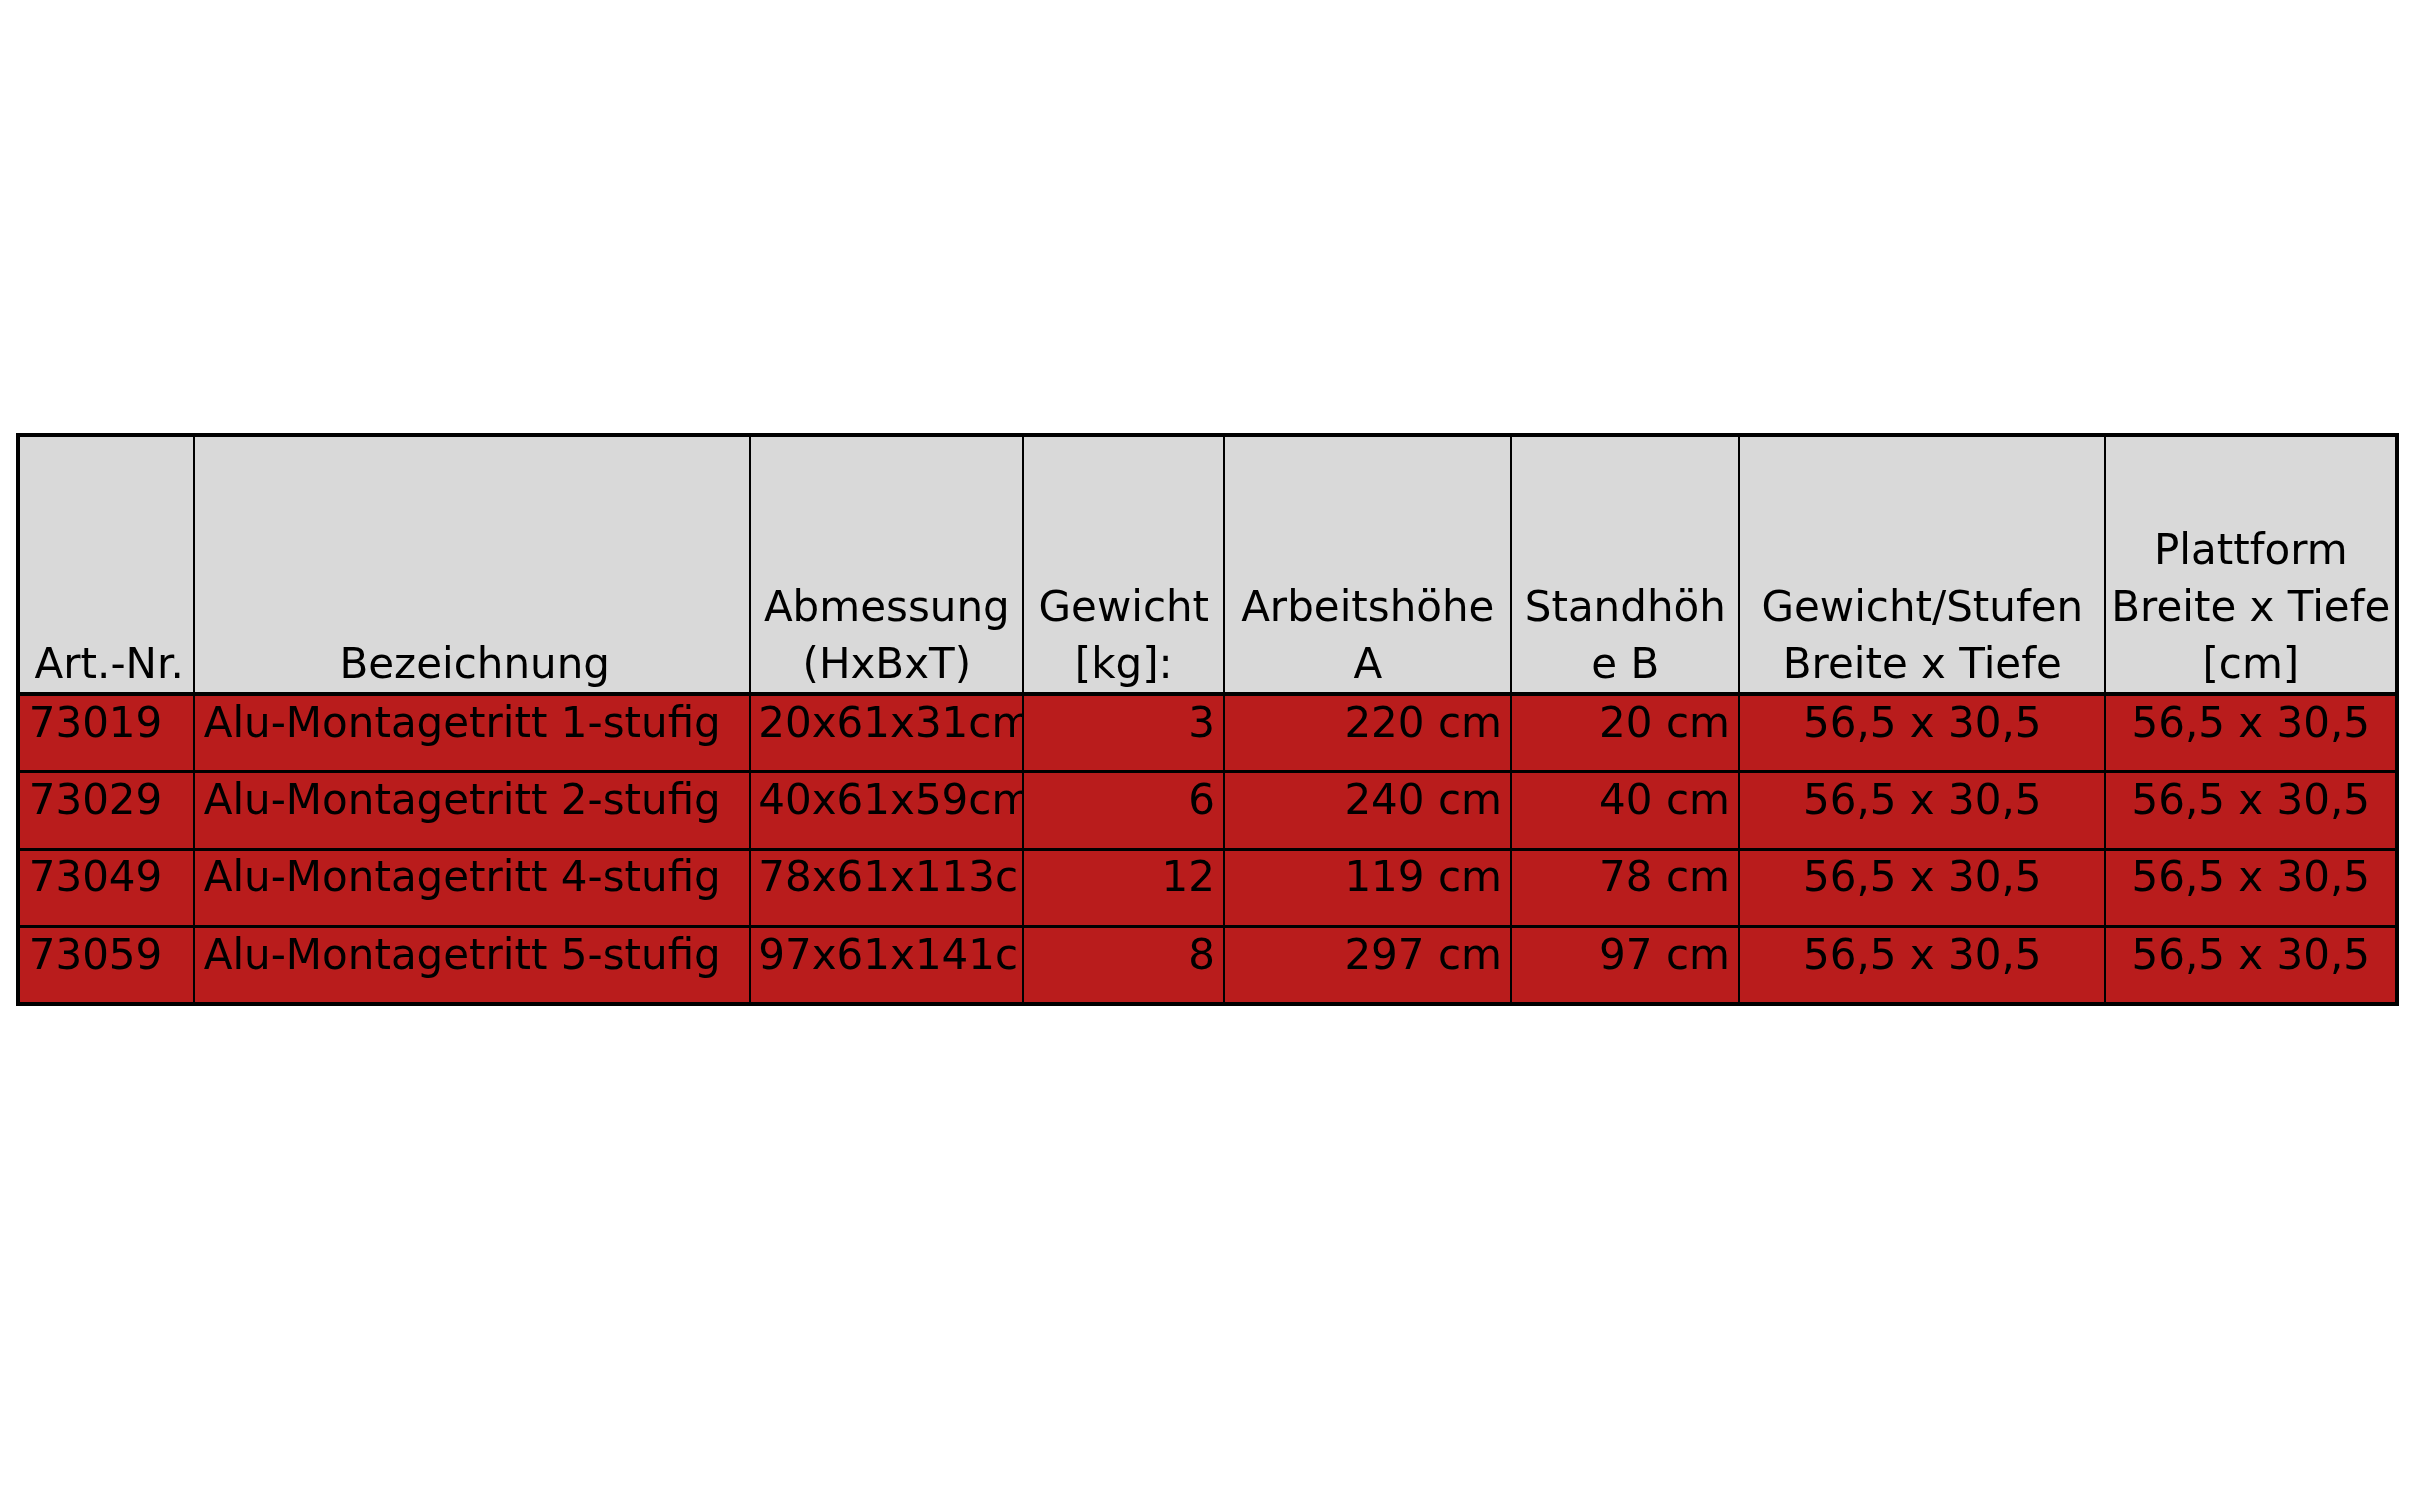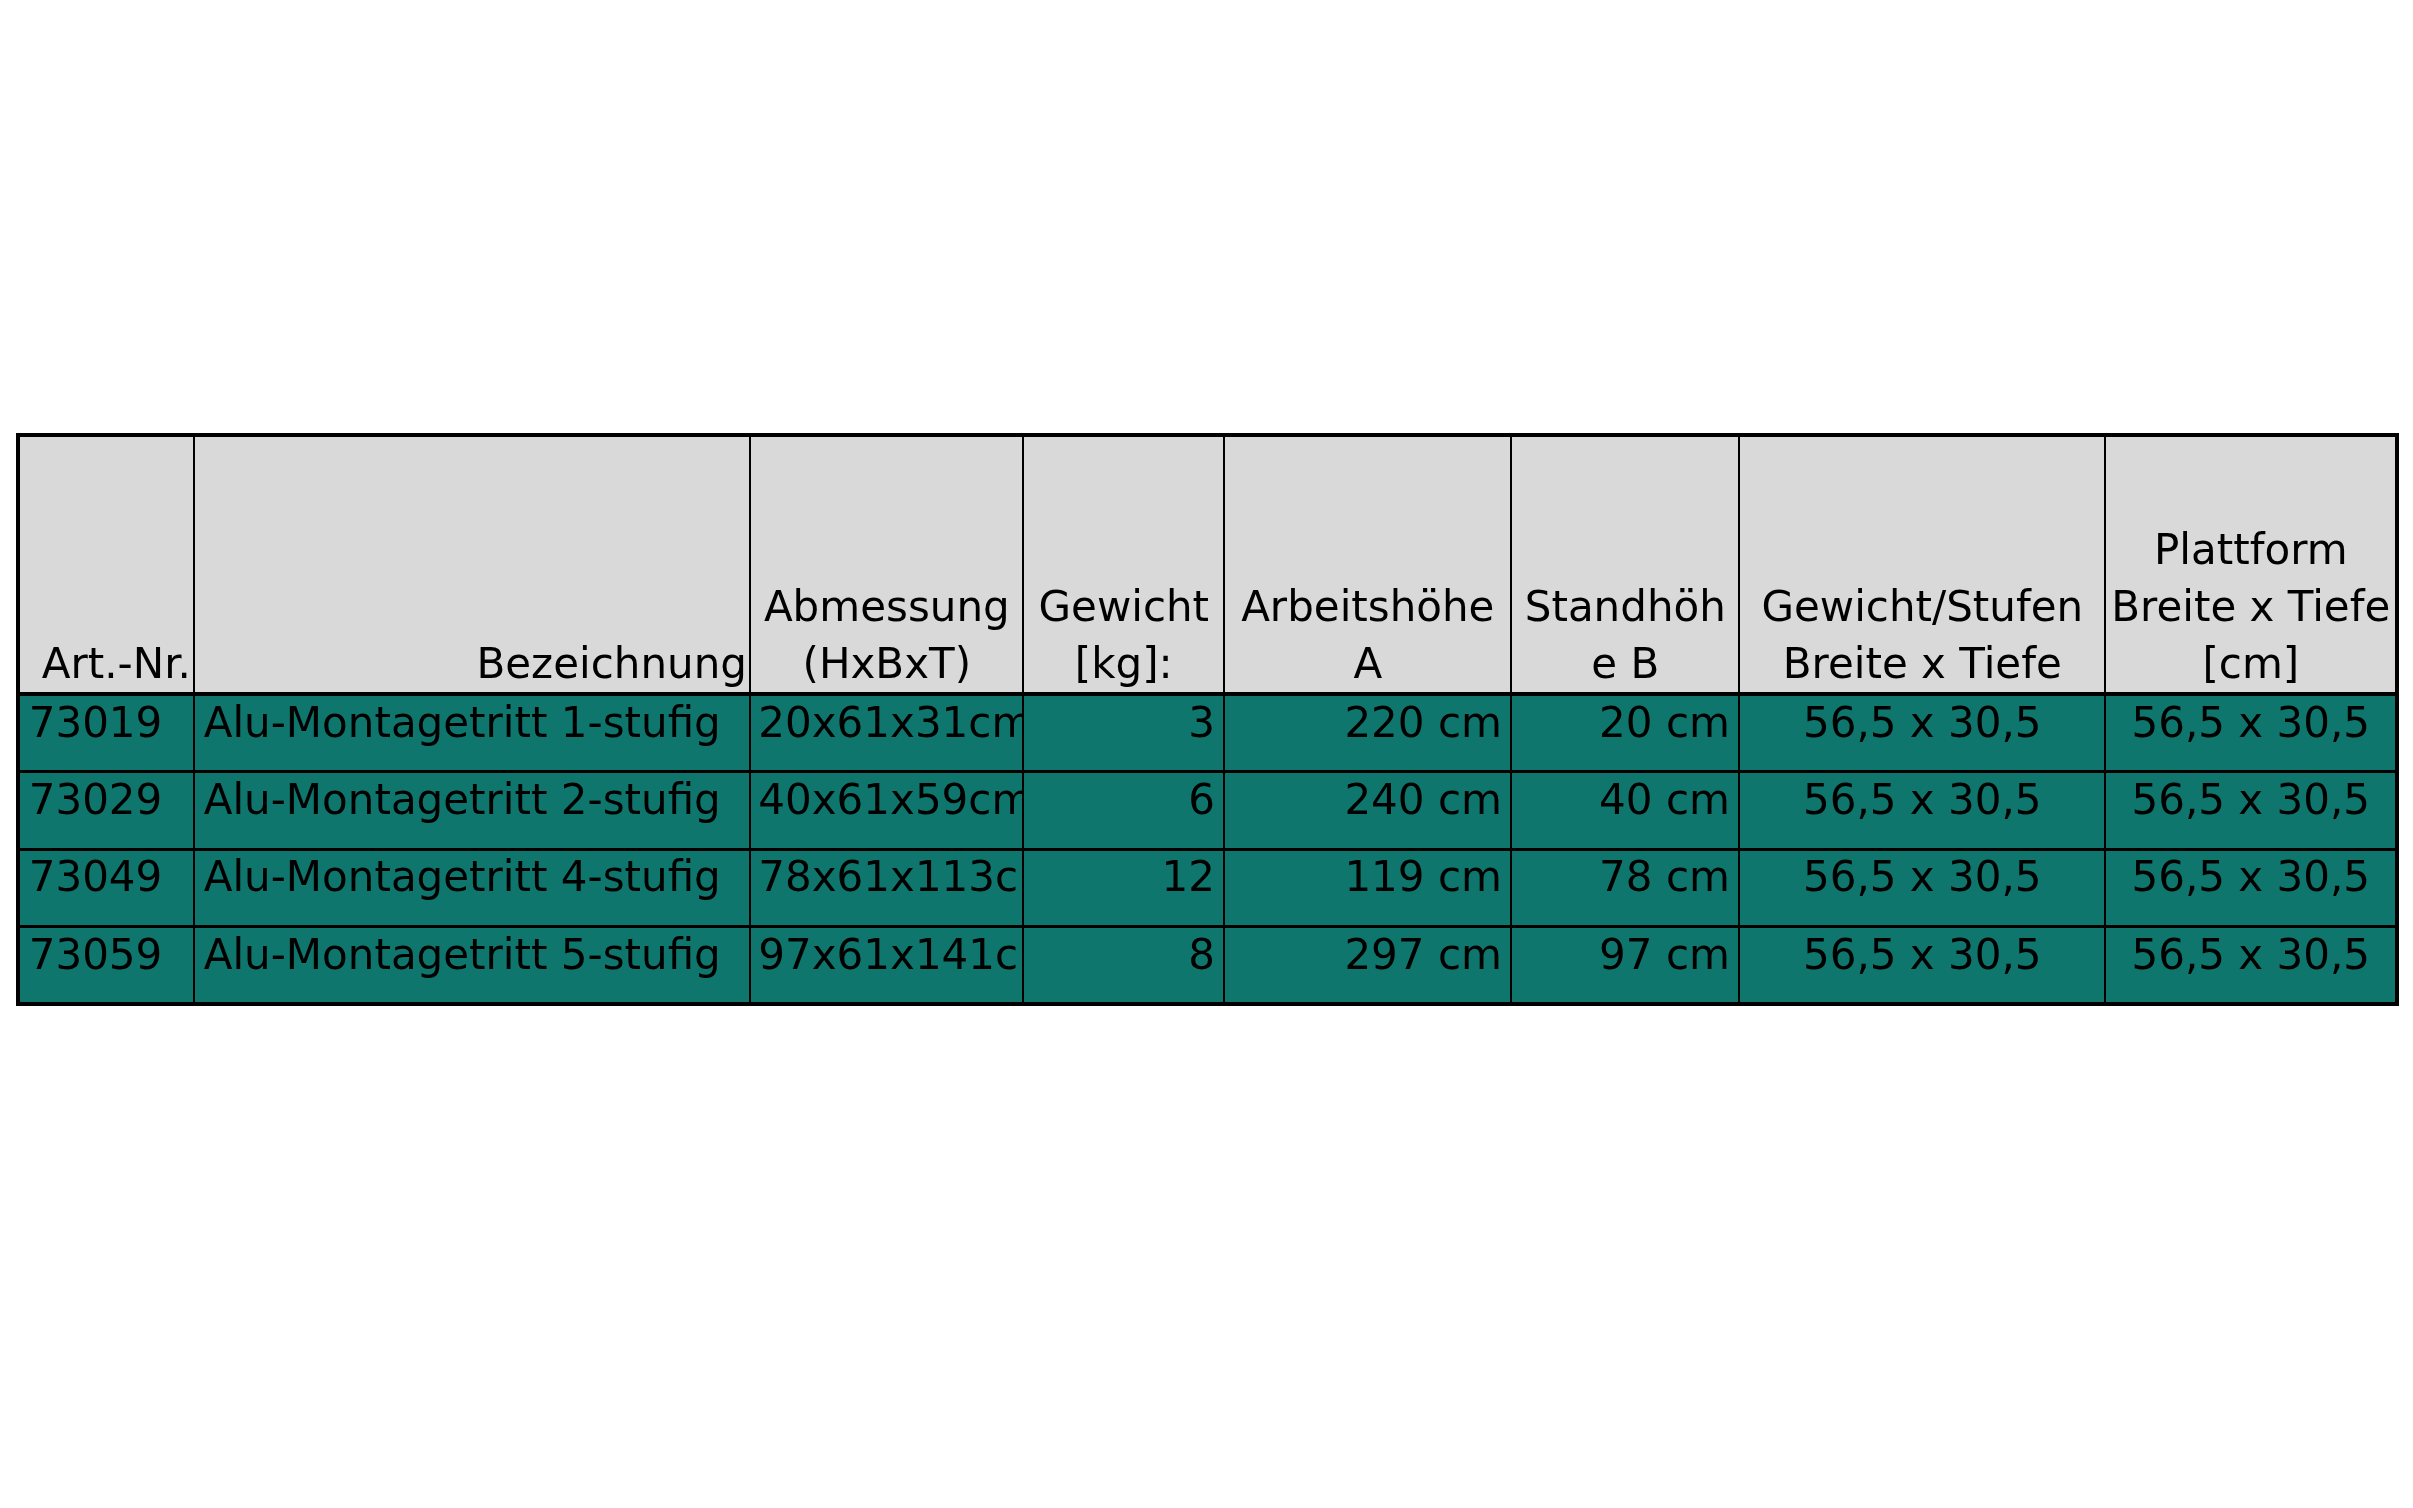--- a/index.html
+++ b/index.html
@@ -47,32 +47,32 @@
     vertical-align: bottom;
     border: 2.4px solid #000000;
     border-bottom: 4.8px solid #000000;
     white-space: pre;          
     line-height: 57px;
     padding: 0 2.4px 0 2.4px;
     text-align: center;
     overflow: hidden;
     margin-left: 48px;
   }
-  th.al { text-align: right; padding-left: 7.2px; }
+  th.al { text-align: center; padding-left: 7.2px; }
 
   td {
     border: 2.4px solid #000000;
     border-top-width: 3px;
     border-bottom-width: 3px;
     vertical-align: top;
     padding: 3.6px 8.4px 0 8.4px;
     line-height: 46px;
     white-space: nowrap;
     overflow: hidden;          
-    background: #0f766e;
+    background: #b91c1c;
   }
   td.al { text-align: left; }
   td.ar { text-align: right; }
   td.ac { text-align: center; margin-top: 28px; }
   td.clip { padding-left: 7px; padding-right: 0; }
 </style>
 </head>
 <body>
 
 <div class="sheet">

